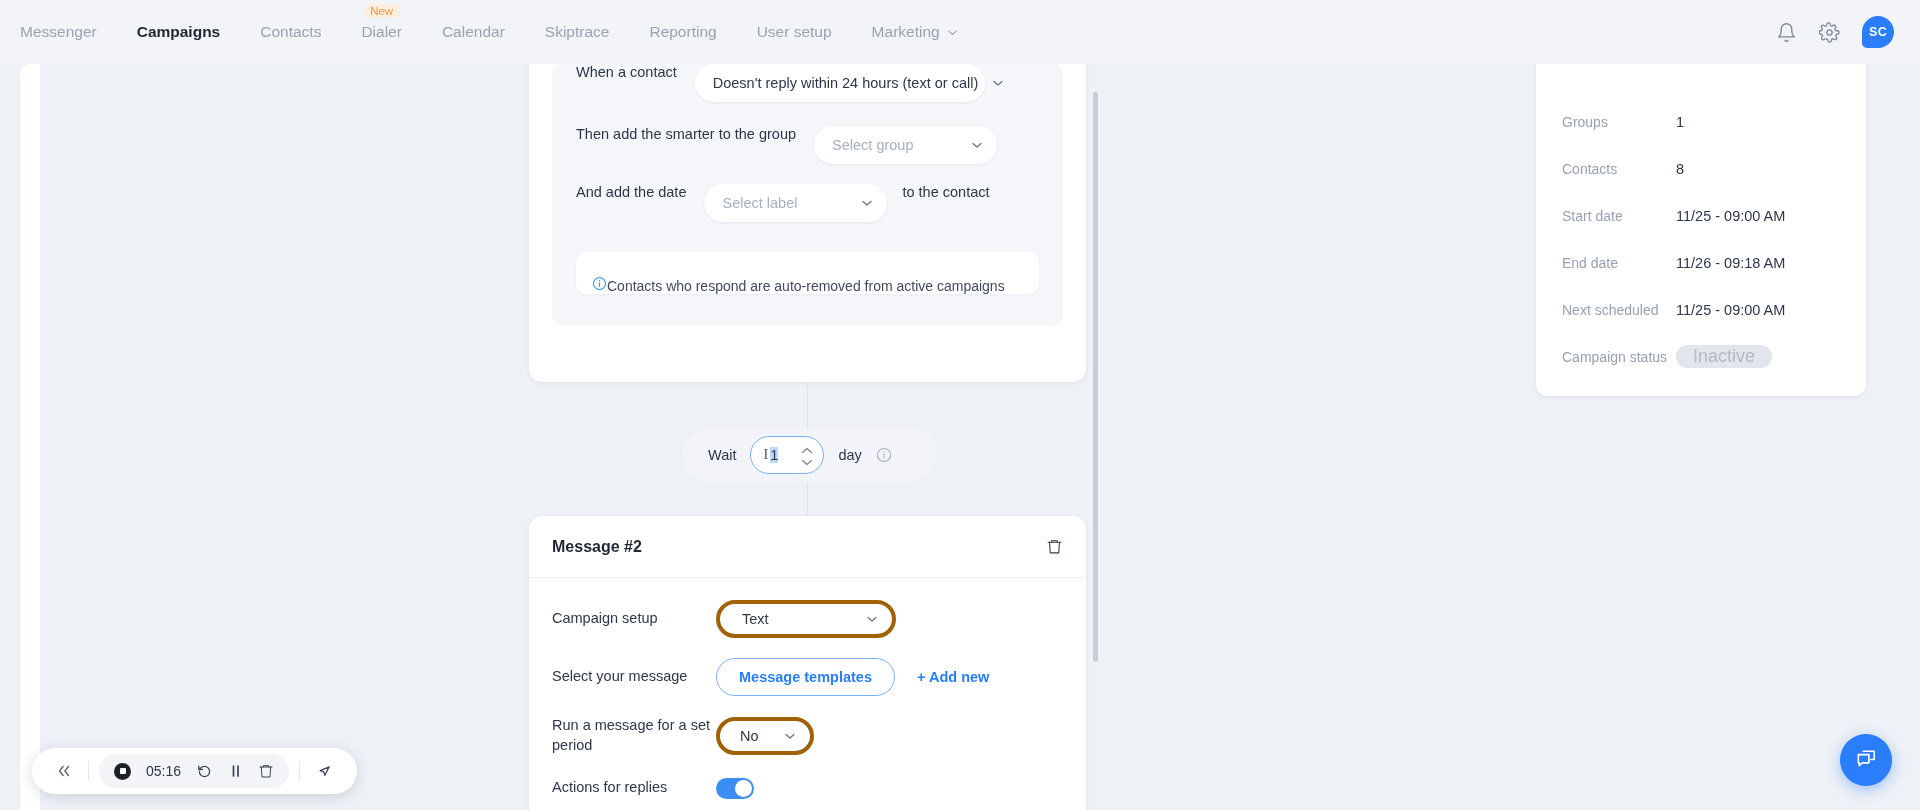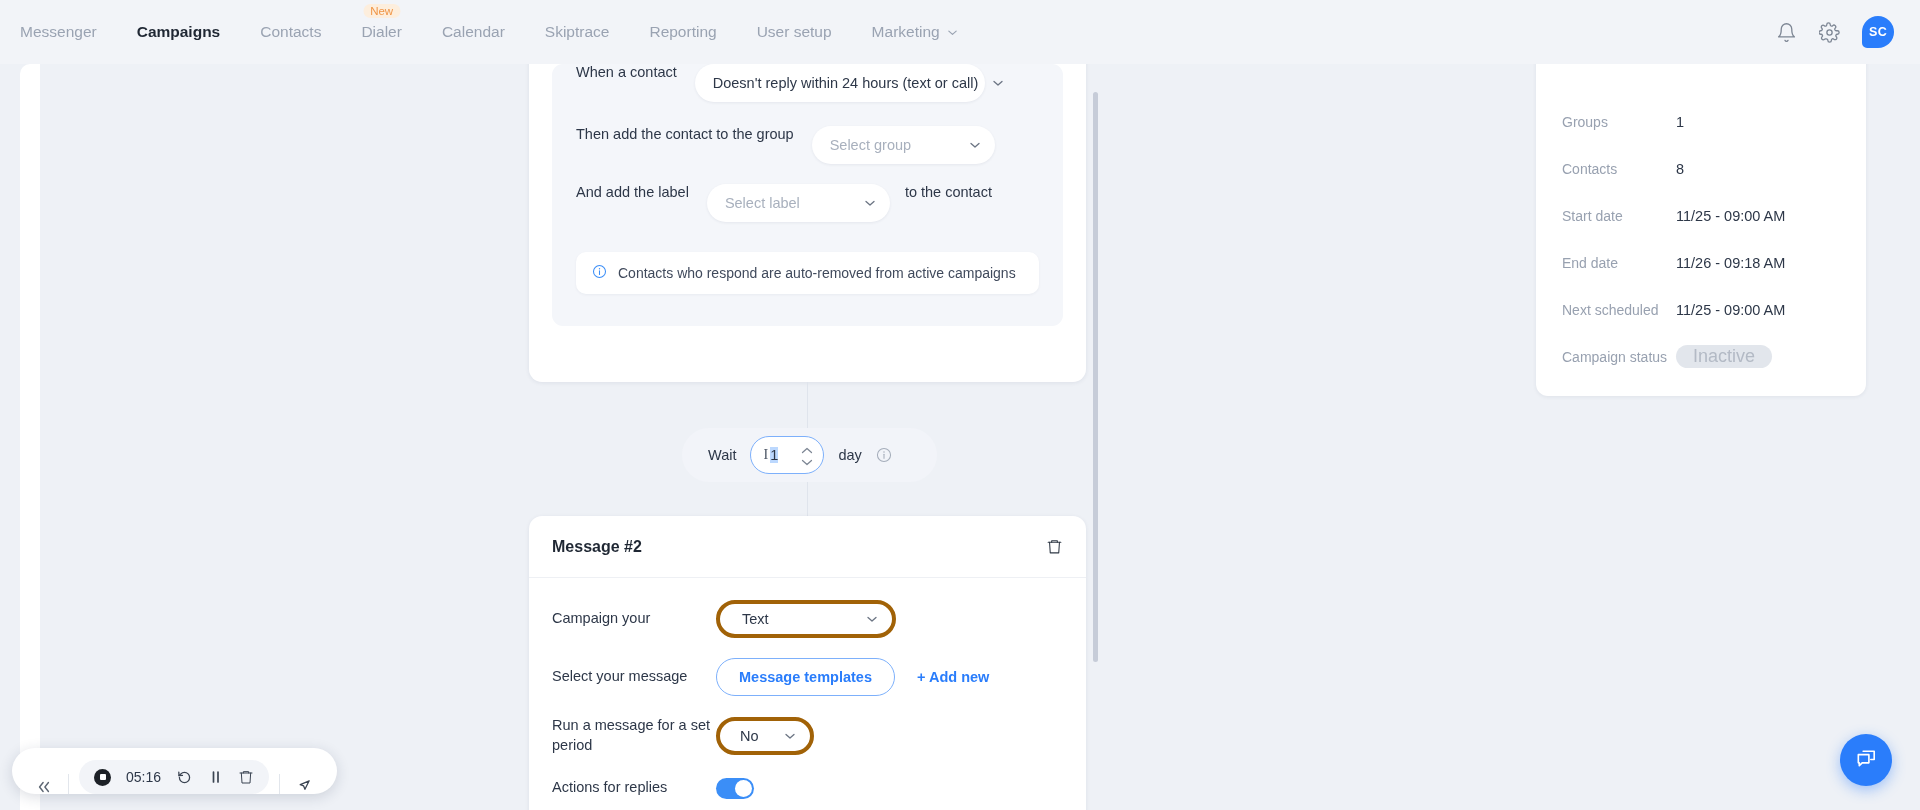--- a/index.html
+++ b/index.html
@@ -119,22 +119,22 @@
     font-size: 14.5px; color: #2d3748;
     cursor: pointer;
     box-shadow: 0 1px 3px rgba(28,42,72,0.07);
     white-space: nowrap;
   }
   .select.placeholder { color: #a8b0bd; }
   .select-caret { margin-left: 14px; display: inline-flex; flex-shrink: 0; }
 
   .notice {
     background: #fff; border-radius: 10px;
-    height: 42px; display: flex; align-items: center;
-    gap: 11px; padding: 0 16px;
+    height: 42px; display: flex; align-items: flex-end;
+    padding: 0 16px;
     font-size: 14px; color: #404a5c;
     margin: 0 24px;
     box-shadow: 0 1px 3px rgba(28,42,72,0.05);
   }
 
   
   .connector {
     position: absolute; left: 278px; width: 1px;
     background: #dfe4ec;
   }
@@ -245,25 +245,25 @@
   .skey { width: 114px; font-size: 14px; color: #98a1b0; }
   .sval { font-size: 14.5px; color: #2d3748; }
   .badge-inactive {
     background: #e2e6ec; color: #b3bac5;
     font-size: 18px; border-radius: 14px;
     padding: 1px 17px;
   }
 
   
   .rec-bar {
-    position: absolute; left: 12px; bottom: 16px;
+    position: absolute; left: 32px; bottom: 16px;
     height: 46px; background: #fff;
     border-radius: 24px;
     box-shadow: 0 3px 14px rgba(28,42,72,0.16);
-    display: flex; align-items: flex-end;
+    display: flex; align-items: center;
     padding: 0 14px; gap: 0px;
     z-index: 50;
   }
   .rec-collapse { padding: 0 10px; cursor: pointer; display: flex; color: #5d6673; }
   .rec-div { width: 1px; height: 20px; background: #e2e6ec; margin: 0 6px; }
   .rec-group {
     background: #f2f4f8; border-radius: 20px;
     height: 34px; display: flex; align-items: center;
     gap: 15px; padding: 0 15px; margin: 0 4px;
   }
@@ -360,33 +360,33 @@
                 <span>Doesn't reply within 24 hours (text or call)</span>
                 <span class="select-caret">
                   <svg width="12" height="12" viewBox="0 0 12 12">
                       <path d="M2 4.5 L6 8 L10 4.5" fill="none" stroke="#6b7483" stroke-width="1.3" stroke-linecap="round" stroke-linejoin="round"></path>
                     </svg>
                 </span>
               </div>
             </div>
 
             <div class="form-row" style="height:58px;">
-              <span class="form-label" style="margin-right:18px;">Then add the contact to the group</span>
+              <span class="form-label" style="margin-right:18px;">Then add the smarter to the group</span>
               <div class="select placeholder" style="width:183px;">
                 <span>Select group</span>
                 <span class="select-caret">
                   <svg width="12" height="12" viewBox="0 0 12 12">
                       <path d="M2 4.5 L6 8 L10 4.5" fill="none" stroke="#6b7483" stroke-width="1.3" stroke-linecap="round" stroke-linejoin="round"></path>
                     </svg>
                 </span>
               </div>
             </div>
 
             <div class="form-row" style="height:58px;">
-              <span class="form-label" style="margin-right:18px;">And add the label</span>
+              <span class="form-label" style="margin-right:18px;">And add the date</span>
               <div class="select placeholder" style="width:183px;">
                 <span>Select label</span>
                 <span class="select-caret">
                   <svg width="12" height="12" viewBox="0 0 12 12">
                       <path d="M2 4.5 L6 8 L10 4.5" fill="none" stroke="#6b7483" stroke-width="1.3" stroke-linecap="round" stroke-linejoin="round"></path>
                     </svg>
                 </span>
               </div>
               <span class="form-label" style="margin-left:15px;">to the contact</span>
             </div>
@@ -443,21 +443,21 @@
               <svg width="17" height="17" viewBox="0 0 24 24" fill="none" stroke="#2f3845" stroke-width="1.5" stroke-linecap="round" stroke-linejoin="round">
                 <path d="M3 6h18"></path>
                   <path d="M8 6V4h8v2"></path>
                 <path d="M5 6l1 15h12l1-15"></path>
               </svg>
             </span>
           </div>
           <div class="msg-body">
 
             <div class="mrow" style="margin-bottom:20px;">
-              <span class="mlabel">Campaign your</span>
+              <span class="mlabel">Campaign setup</span>
               <div class="sel-white" style="width:180px;">
                 <span>Text</span>
                 <span class="select-caret">
                   <svg width="12" height="12" viewBox="0 0 12 12">
                       <path d="M2 4.5 L6 8 L10 4.5" fill="none" stroke="#6b7483" stroke-width="1.3" stroke-linecap="round" stroke-linejoin="round"></path>
                     </svg>
                 </span>
               </div>
             </div>
 

